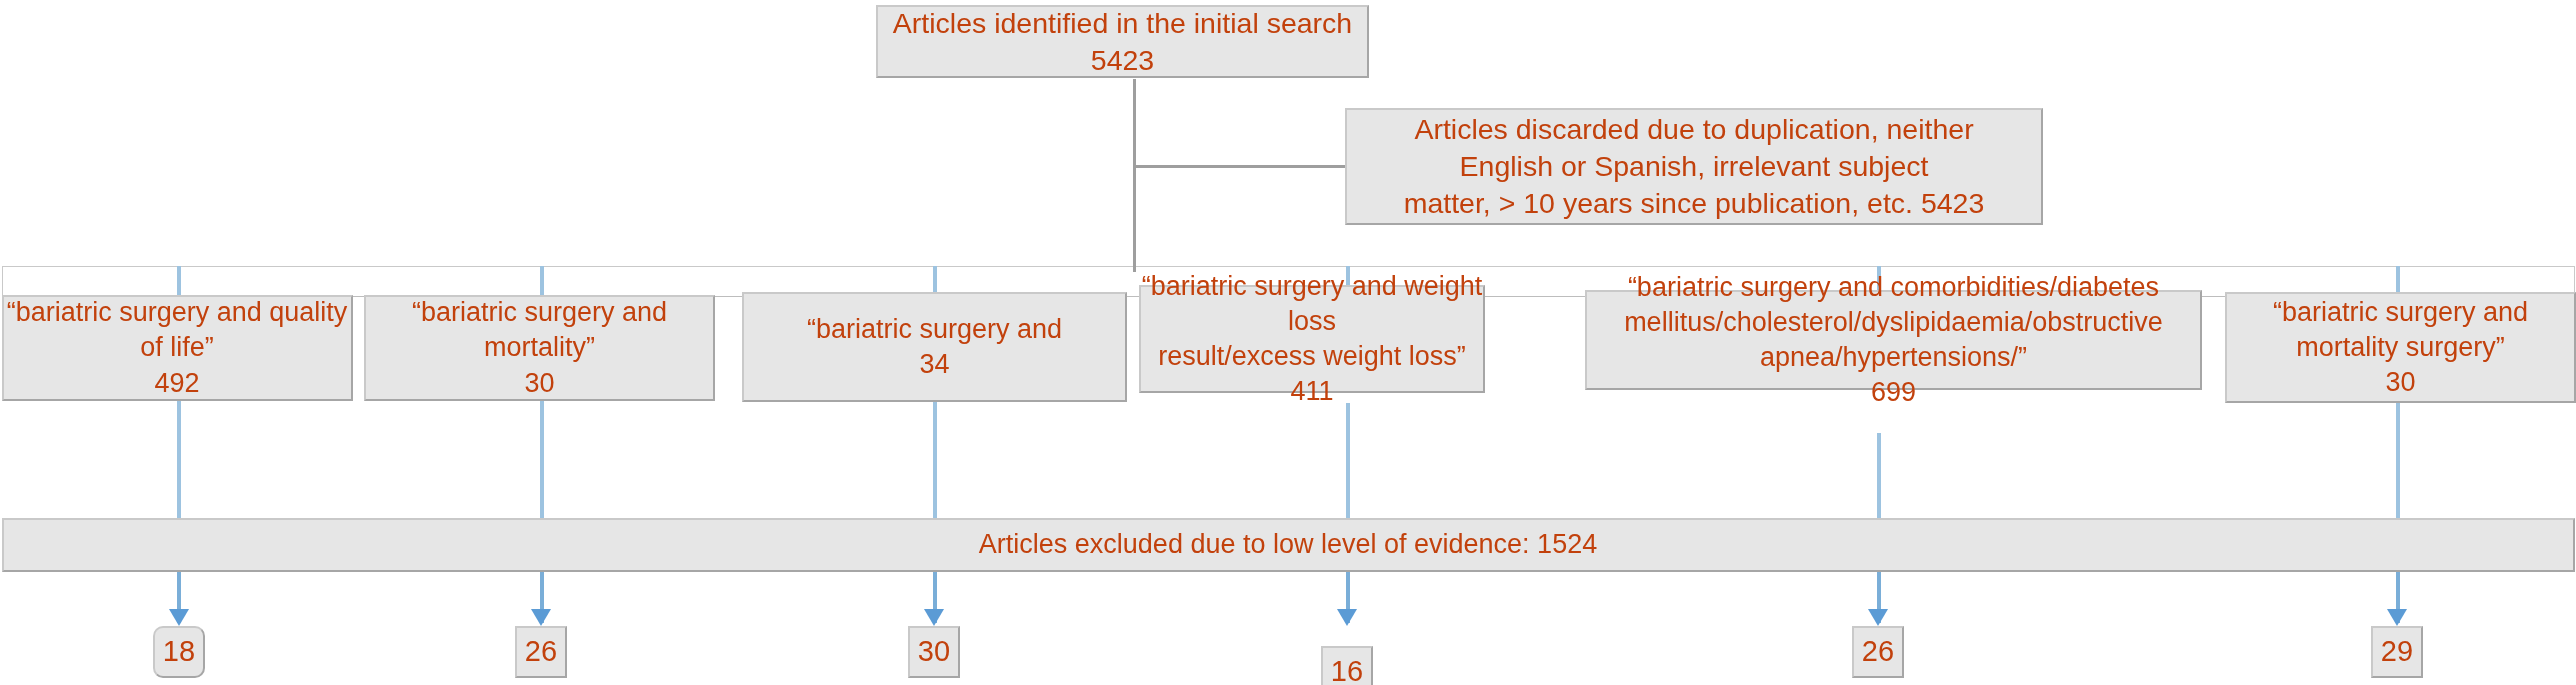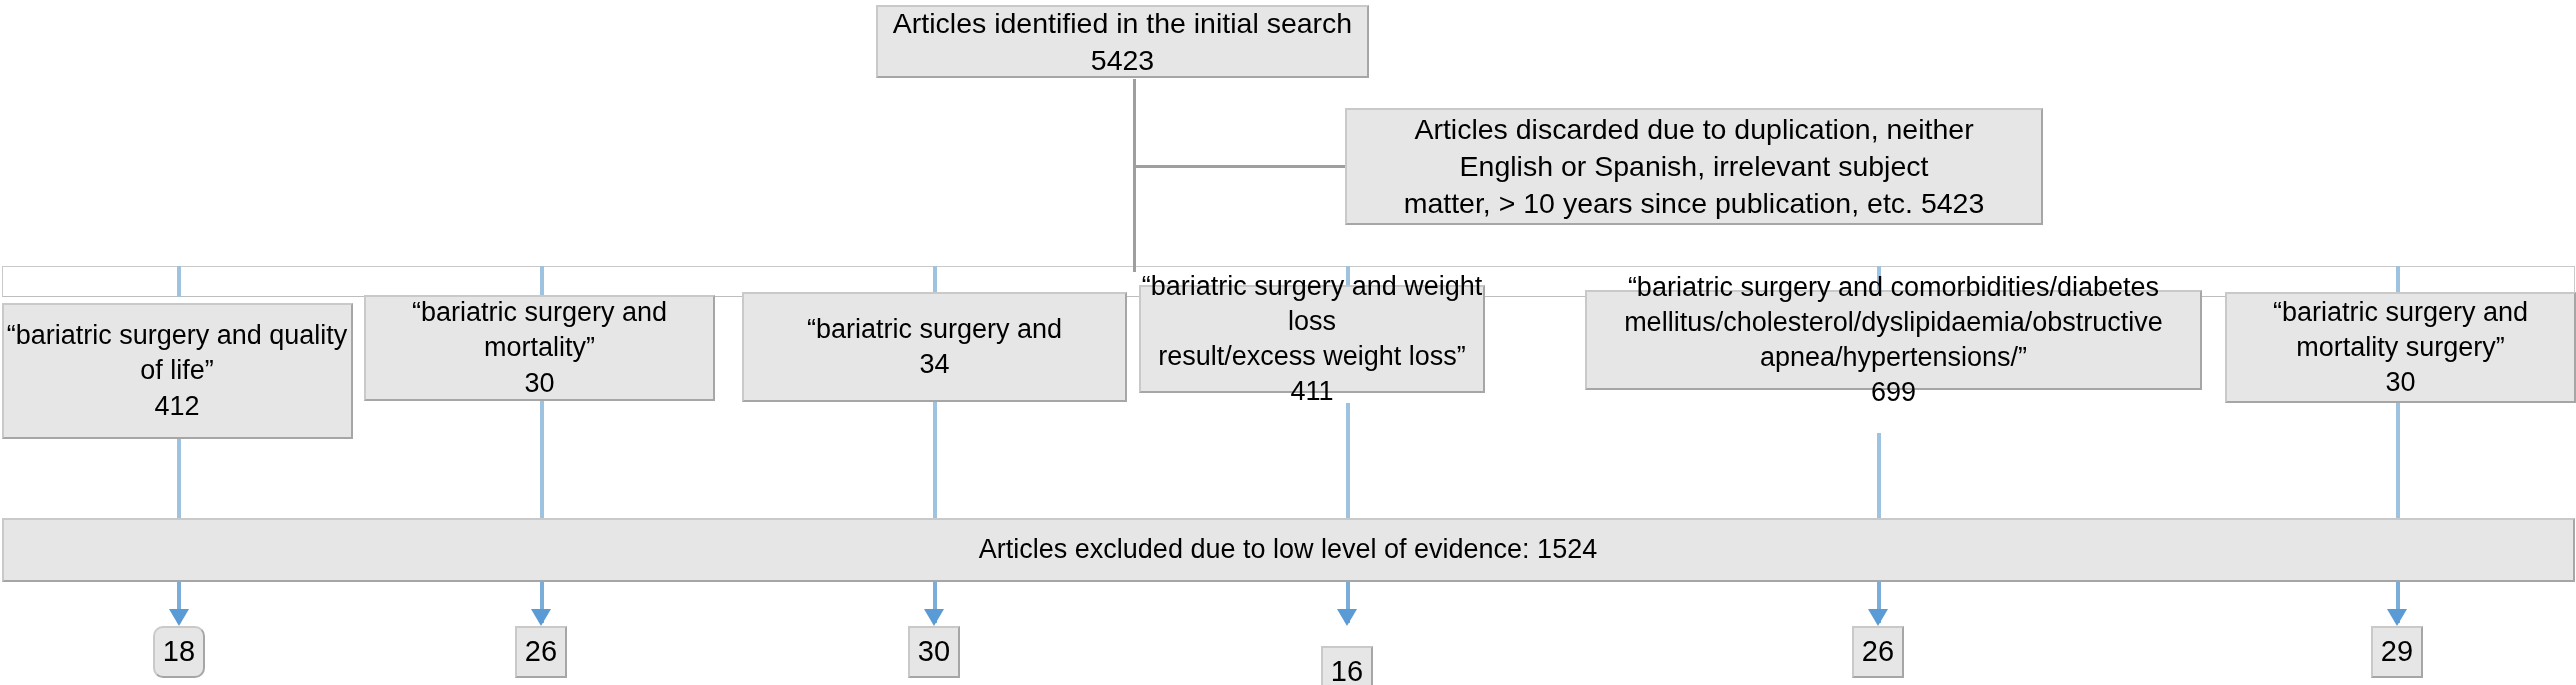--- a/index.html
+++ b/index.html
@@ -24,47 +24,47 @@
     box-sizing: border-box;
     background: #e6e6e6;
     border: 2.3px solid #a6a6a6;
     border-top-color: #c9c9c9;
     border-left-color: #c9c9c9;
     display: flex;
     flex-direction: column;
     align-items: center;
     justify-content: center;
     text-align: center;
-    color: #000000;
+    color: #c2410c;
     line-height: 1.30;
     z-index: 3;
   }
   .box .line { display: block; white-space: nowrap; }
   .box .wrapline { display: block; }
 
   
   #box-initial {
     left: 876px; top: 5.4px; width: 493px; height: 73px;
     font-size: 28.5px;
   }
   #box-discarded {
     left: 1345px; top: 108px; width: 698px; height: 117px;
     font-size: 28.5px;
   }
 
   .cat-box { font-size: 27px; }
-  #cat-0 { left: 1.5px;    top: 295px; width: 351px;  height: 136px; margin-top: 8px; }
+  #cat-0 { left: 1.5px;    top: 295px; width: 351px;  height: 106px; }
   #cat-1 { left: 364px;  top: 295px; width: 351px;  height: 106px; }
   #cat-2 { left: 742px;  top: 292px; width: 385px;  height: 110px; }
   #cat-3 { left: 1139px; top: 285px; width: 346px;  height: 108px; }
   #cat-4 { left: 1585px; top: 290px; width: 617px;  height: 100px; }
   #cat-5 { left: 2225px; top: 292px; width: 351px;  height: 111px; }
 
   #box-excluded {
-    left: 1.5px; top: 518px; width: 2573px; height: 64px;
+    left: 1.5px; top: 518px; width: 2573px; height: 54px;
     font-size: 27px;
     flex-direction: row;
   }
 
   .result-box {
     width: 52px; height: 52px;
     top: 626px;
     font-size: 29px;
     border-width: 2.3px;
   }
@@ -136,21 +136,21 @@
   <div class="blue-v" style="left:177px;  top:266px; height:31px;"></div>
   <div class="blue-v" style="left:540px;  top:266px; height:31px;"></div>
   <div class="blue-v" style="left:933px; top:266px; height:28px;"></div>
   <div class="blue-v" style="left:1346px; top:266px; height:31px;"></div>
   <div class="blue-v" style="left:1877px; top:266px; height:25.4px;"></div>
   <div class="blue-v" style="left:2396px; top:266px; height:28px;"></div>
 
   <div class="box cat-box" id="cat-0">
     <span class="wrapline">“bariatric surgery and quality</span>
     <span class="wrapline">of life”</span>
-    <span class="wrapline">412</span>
+    <span class="wrapline">492</span>
   </div>
 
   <div class="box cat-box" id="cat-1">
     <span class="wrapline">“bariatric surgery and</span>
     <span class="wrapline">mortality”</span>
     <span class="wrapline">30</span>
   </div>
 
   <div class="box cat-box" id="cat-2">
     <span class="wrapline">“bariatric surgery and</span>

